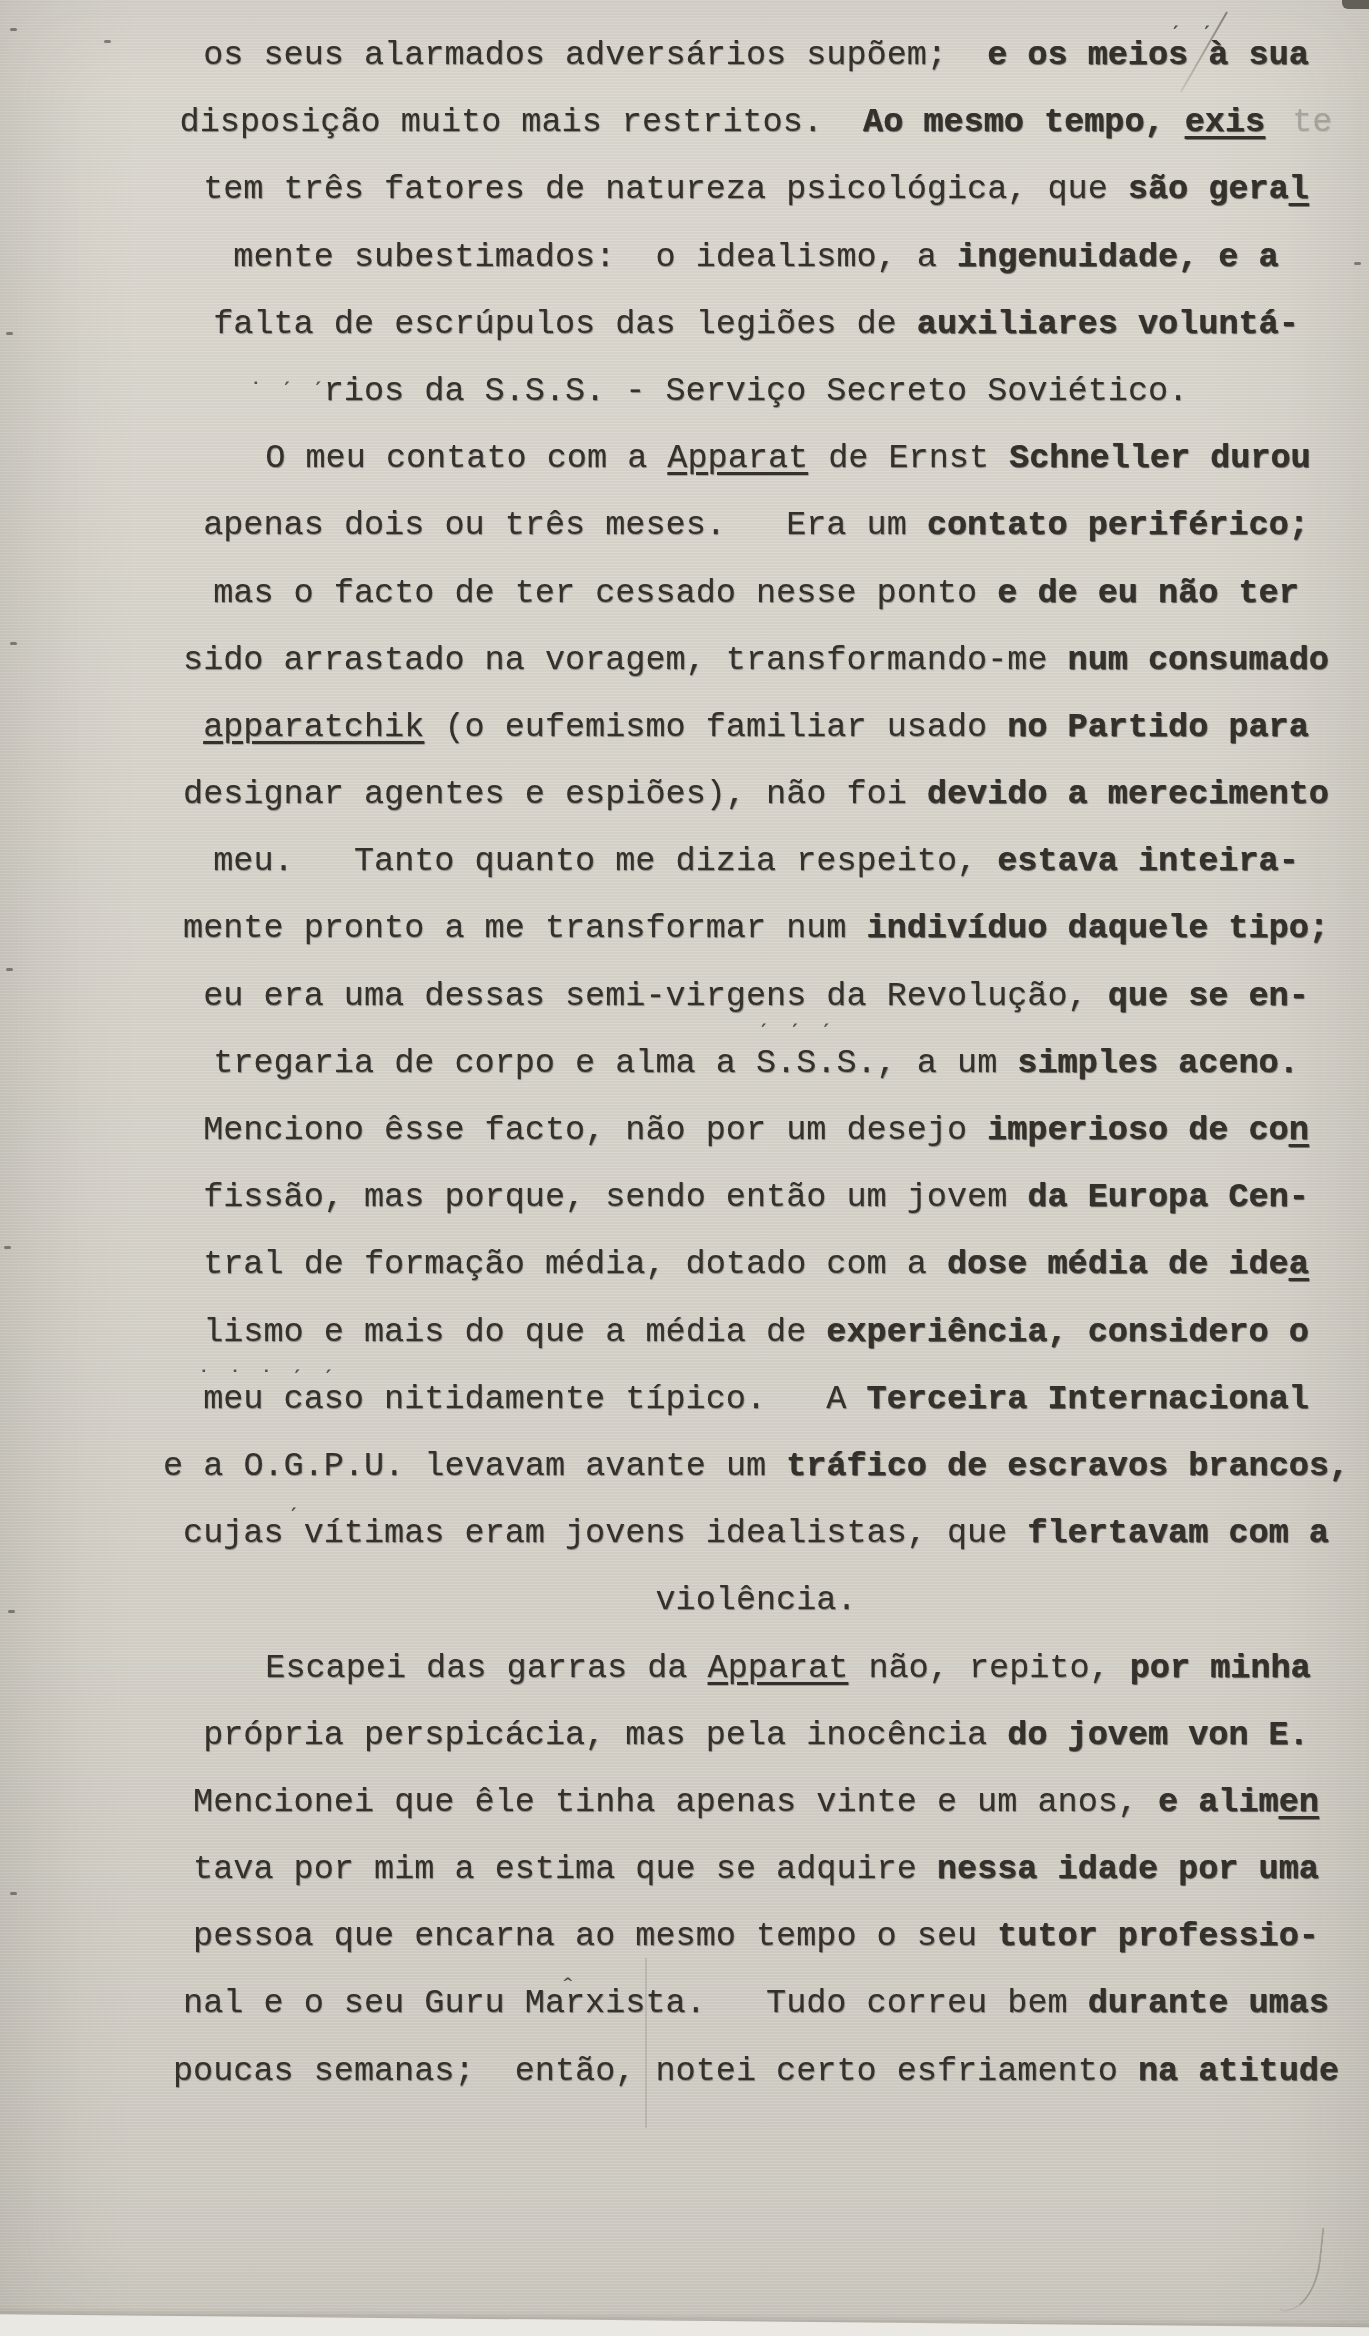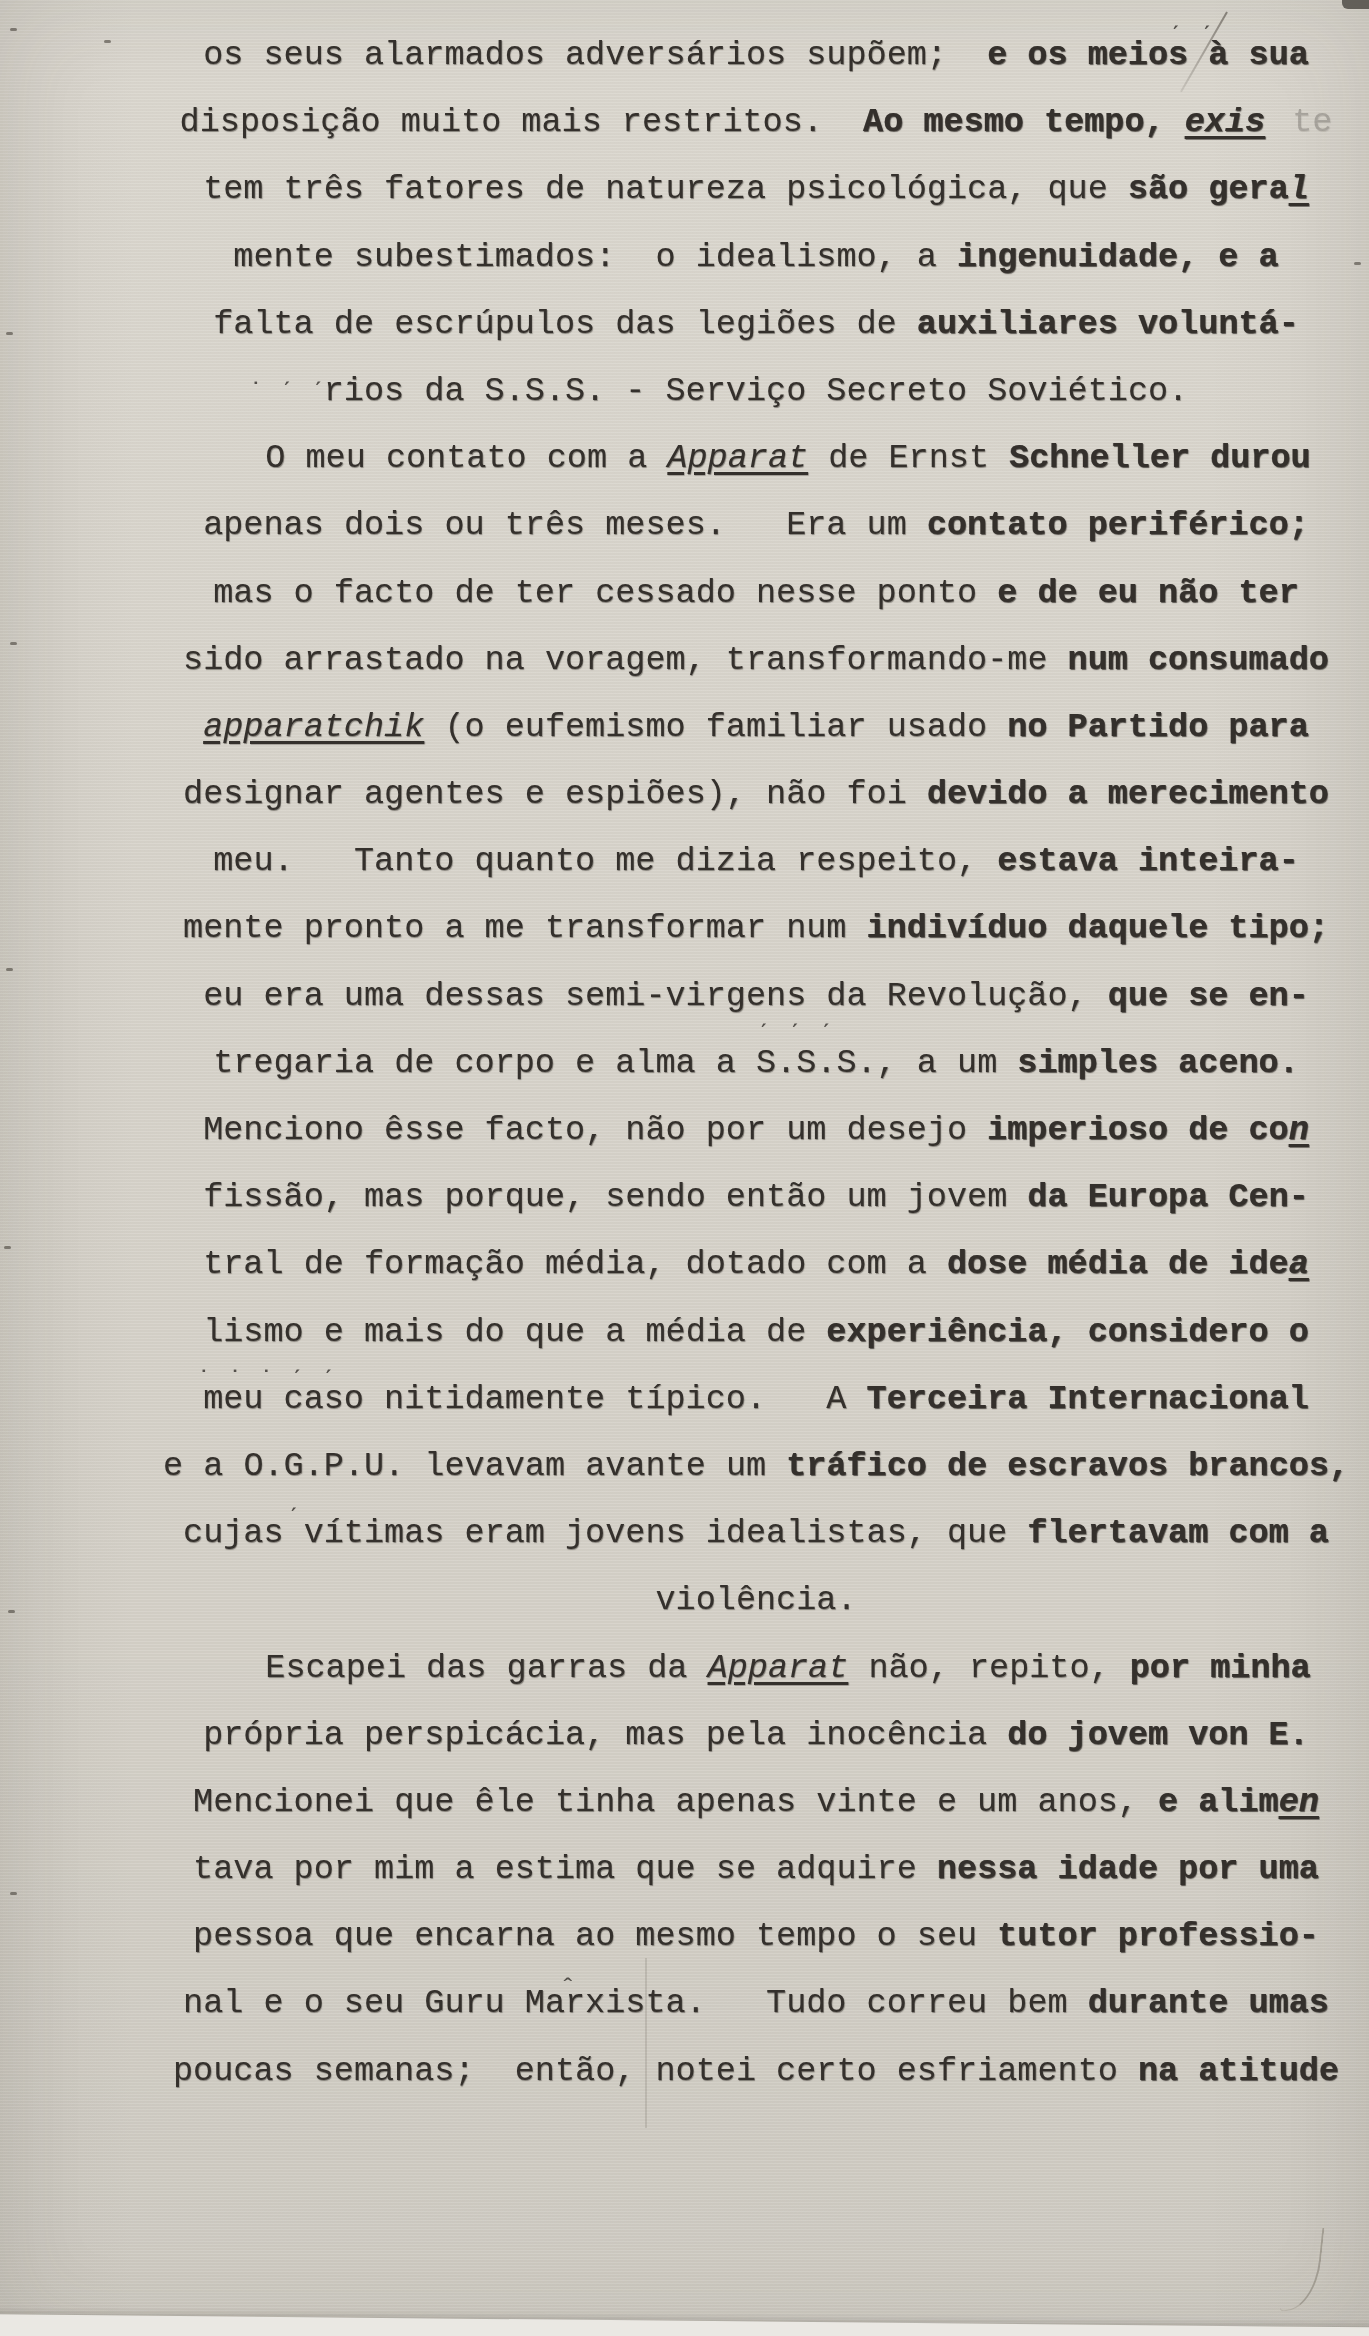--- a/index.html
+++ b/index.html
@@ -24,21 +24,21 @@
   
   .page-text{
     position:absolute;left:163px;top:22px;right:20px;
     color:var(--ink,#34302c);
     font-size:33.5px;line-height:67.2px;white-space:pre;
     text-shadow:0.6px 0.6px 0.9px rgba(52,47,42,0.50);
   }
   .line{height:67.2px;text-align:center;}
   .line.indent{padding-left:64px;}
   .seg.b{font-weight:bold;text-shadow:0.7px 0.7px 1.1px rgba(40,36,32,0.75), -0.3px 0 0.6px rgba(40,36,32,0.4);}
-  .seg.u{text-decoration:underline;text-decoration-thickness:2.5px;text-underline-offset:5px;font-style:italic;}
+  .seg.u{text-decoration:underline;text-decoration-thickness:2.5px;text-underline-offset:5px;}
   .seg.g{opacity:0.28;margin-left:27px;}
   
   .mark{position:absolute;color:var(--ink,#34302c);font-size:26px;opacity:0.8;white-space:pre;}
   .speck{position:absolute;width:7px;height:3px;background:rgba(60,55,48,0.55);border-radius:2px;}
   
   .corner-chip{position:absolute;right:0;top:0;width:27px;height:9px;
     background:#56534e;border-radius:0 0 0 6px;opacity:0.9;}
   
   .scratch{position:absolute;left:1226px;top:12px;width:2px;height:92px;
     background:linear-gradient(180deg, rgba(90,84,76,0.65), rgba(90,84,76,0.15));

